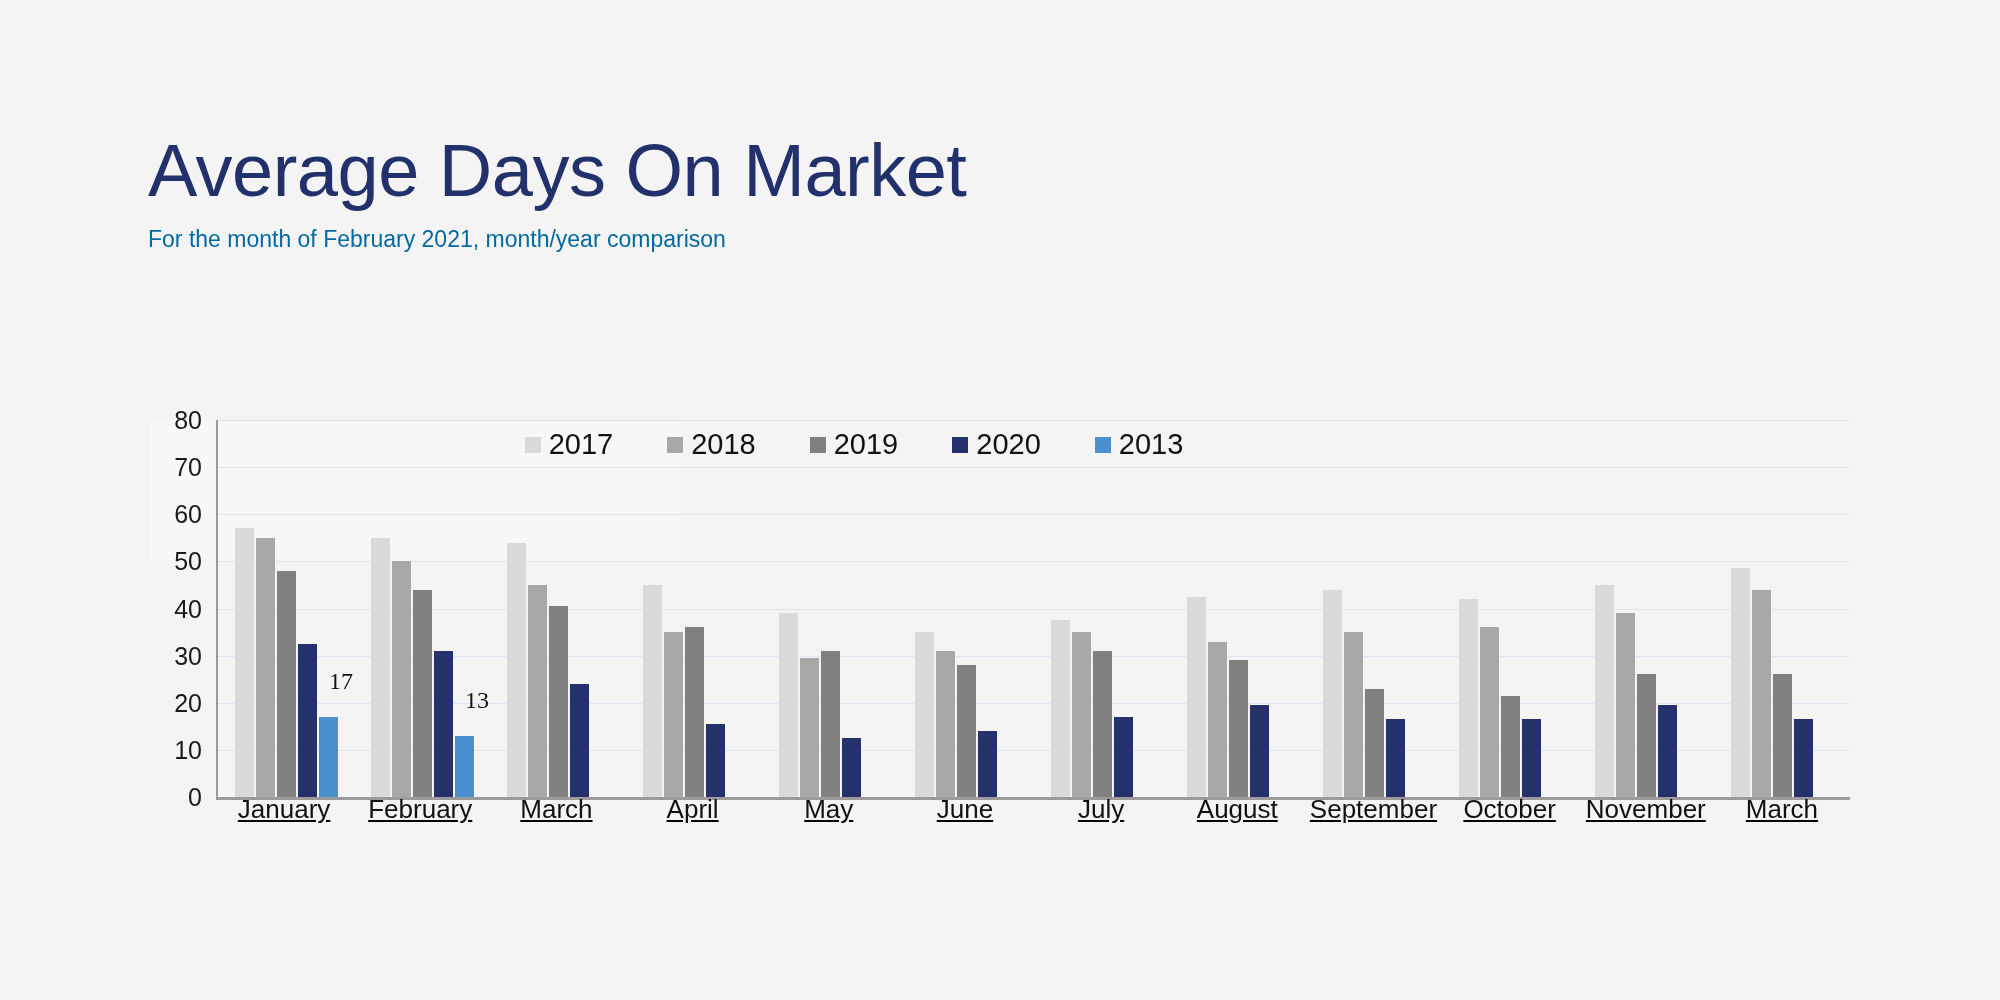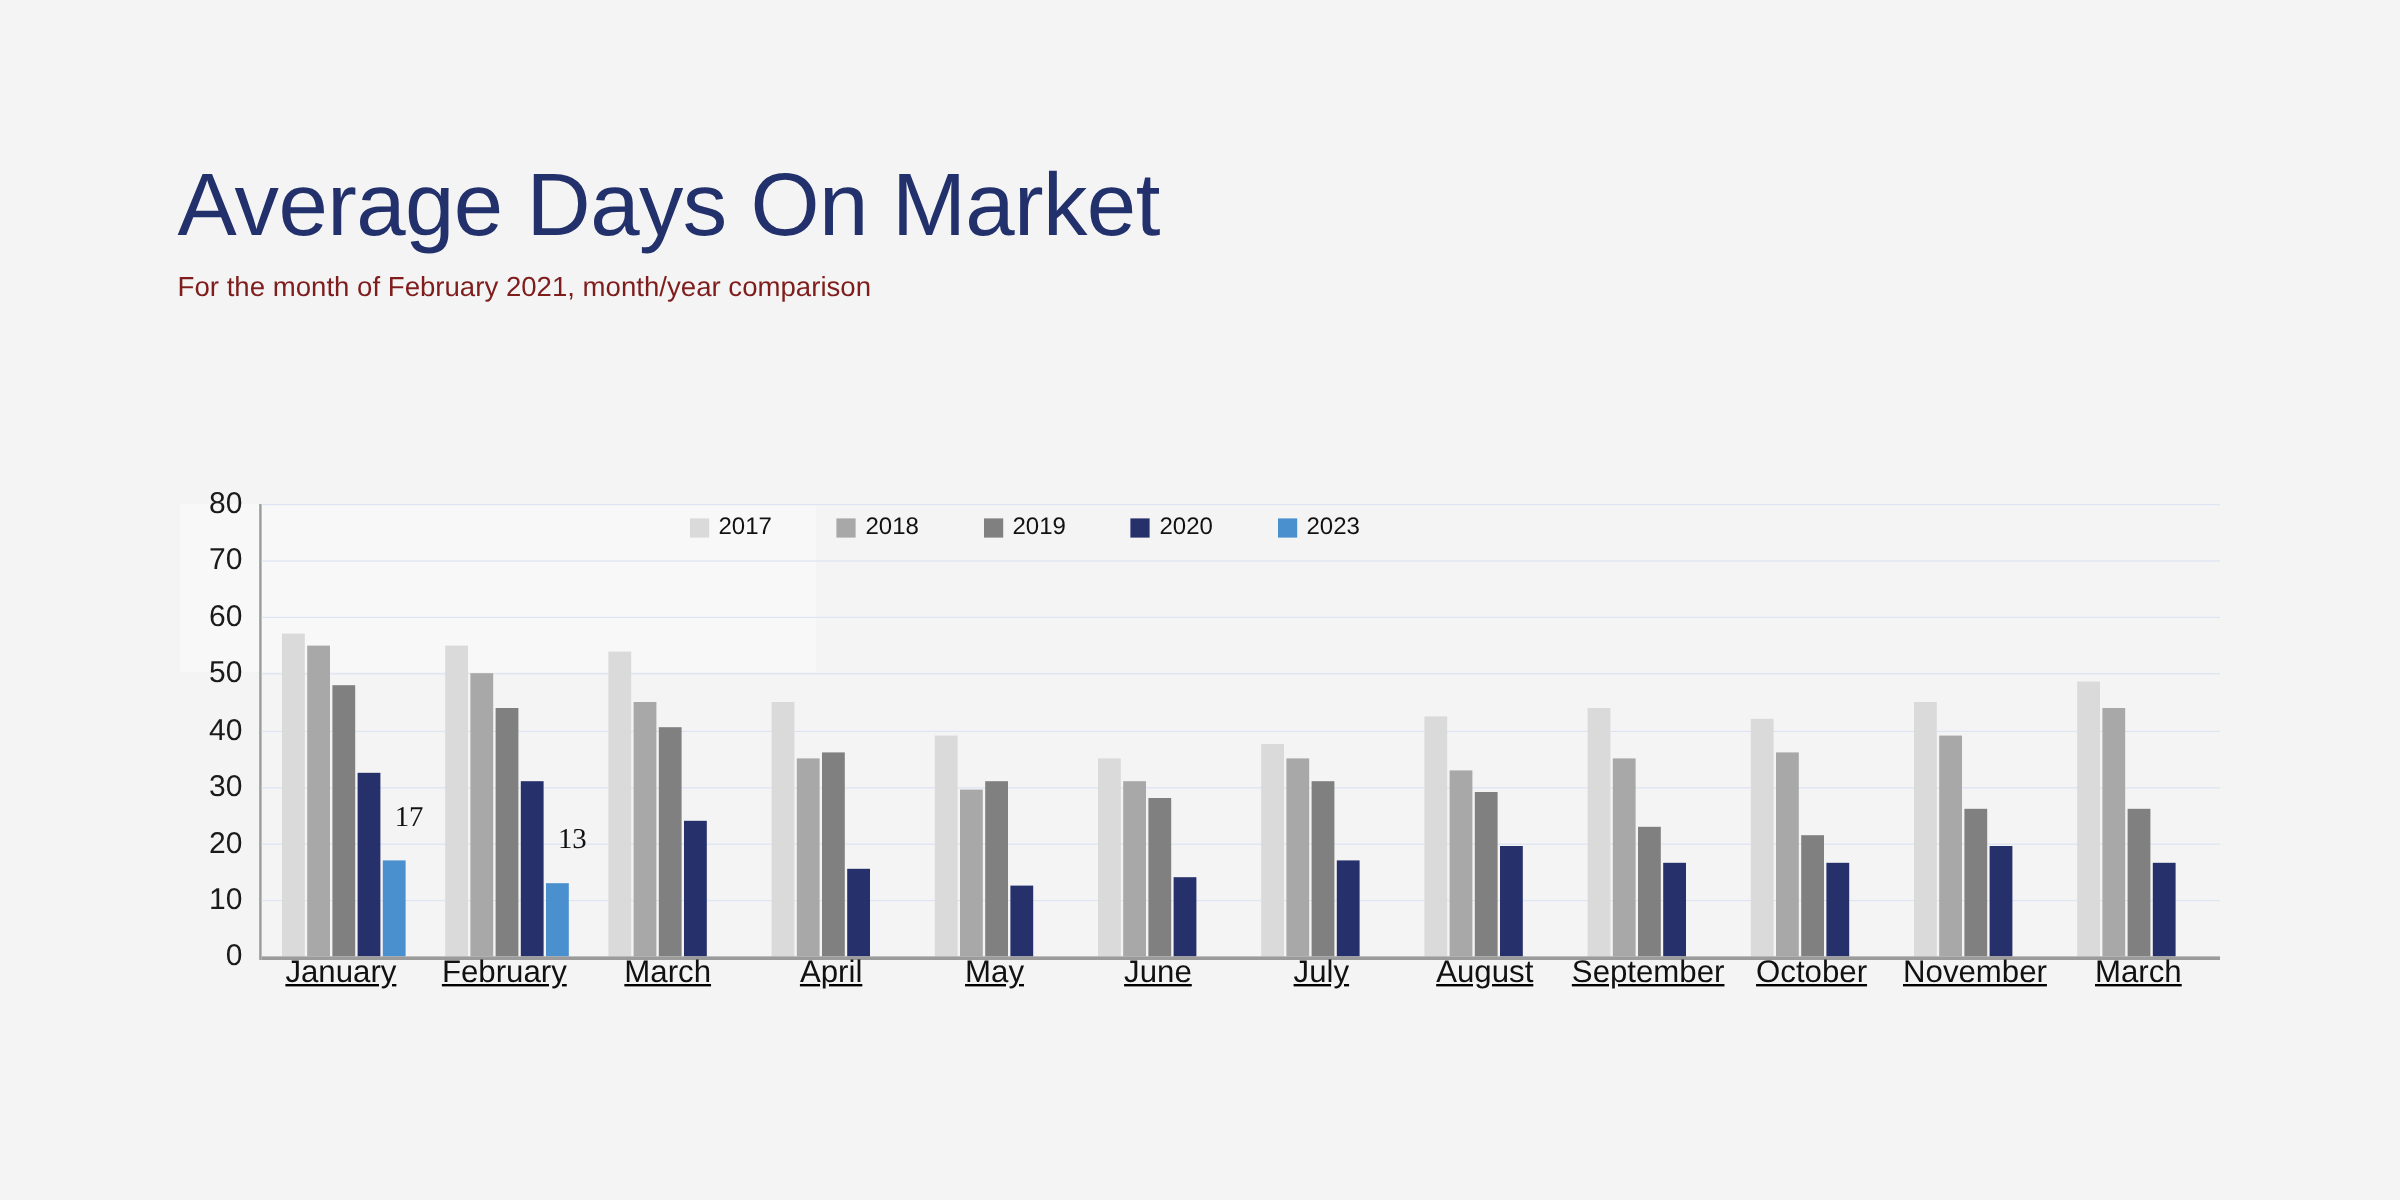--- a/index.html
+++ b/index.html
@@ -28,21 +28,21 @@
     line-height: 1.0;
     font-weight: 400;
     color: #22306b;
     letter-spacing: -0.5px;
     white-space: nowrap;
   }
   #chart-subtitle {
     margin-top: 18px;
     font-size: 23px;
     font-weight: 400;
-    color: #7f1d1d;
+    color: #0369a1;
     white-space: nowrap;
   }
 
   
   #chart-area {
     position: absolute;
     left: 150px;
     top: 420px;
     width: 1700px;
     height: 420px;
@@ -121,21 +121,21 @@
   .legend-item {
     display: flex;
     align-items: center;
     gap: 8px;
   }
   .legend-swatch {
     width: 16px;
     height: 16px;
   }
   .legend-label {
-    font-size: 20px;
+    font-size: 29px;
     color: #111;
   }
 
   
   #bars {
     position: absolute;
     left: 0; right: 0; top: 0; bottom: 3px;
     display: flex;
     align-items: flex-start;
     font-family: Liberation Serif, serif;
@@ -233,21 +233,21 @@
         <div class="legend-item">
           <span class="legend-swatch" style="background: rgb(128, 128, 128);"></span>
           <span class="legend-label">2019</span>
         </div>
         <div class="legend-item">
           <span class="legend-swatch" style="background: rgb(38, 48, 107);"></span>
           <span class="legend-label">2020</span>
         </div>
         <div class="legend-item">
           <span class="legend-swatch" style="background: rgb(74, 144, 207);"></span>
-          <span class="legend-label">2023</span>
+          <span class="legend-label">2013</span>
         </div>
       </div>
     <div id="bars">
         <div class="group">
           <div class="bar-slot">
             <div class="bar" style="background: rgb(218, 218, 218); height: 268.613px;"></div>
           </div>
           <div class="bar-slot">
             <div class="bar" style="background: rgb(168, 168, 168); height: 259.188px;"></div>
           </div>

